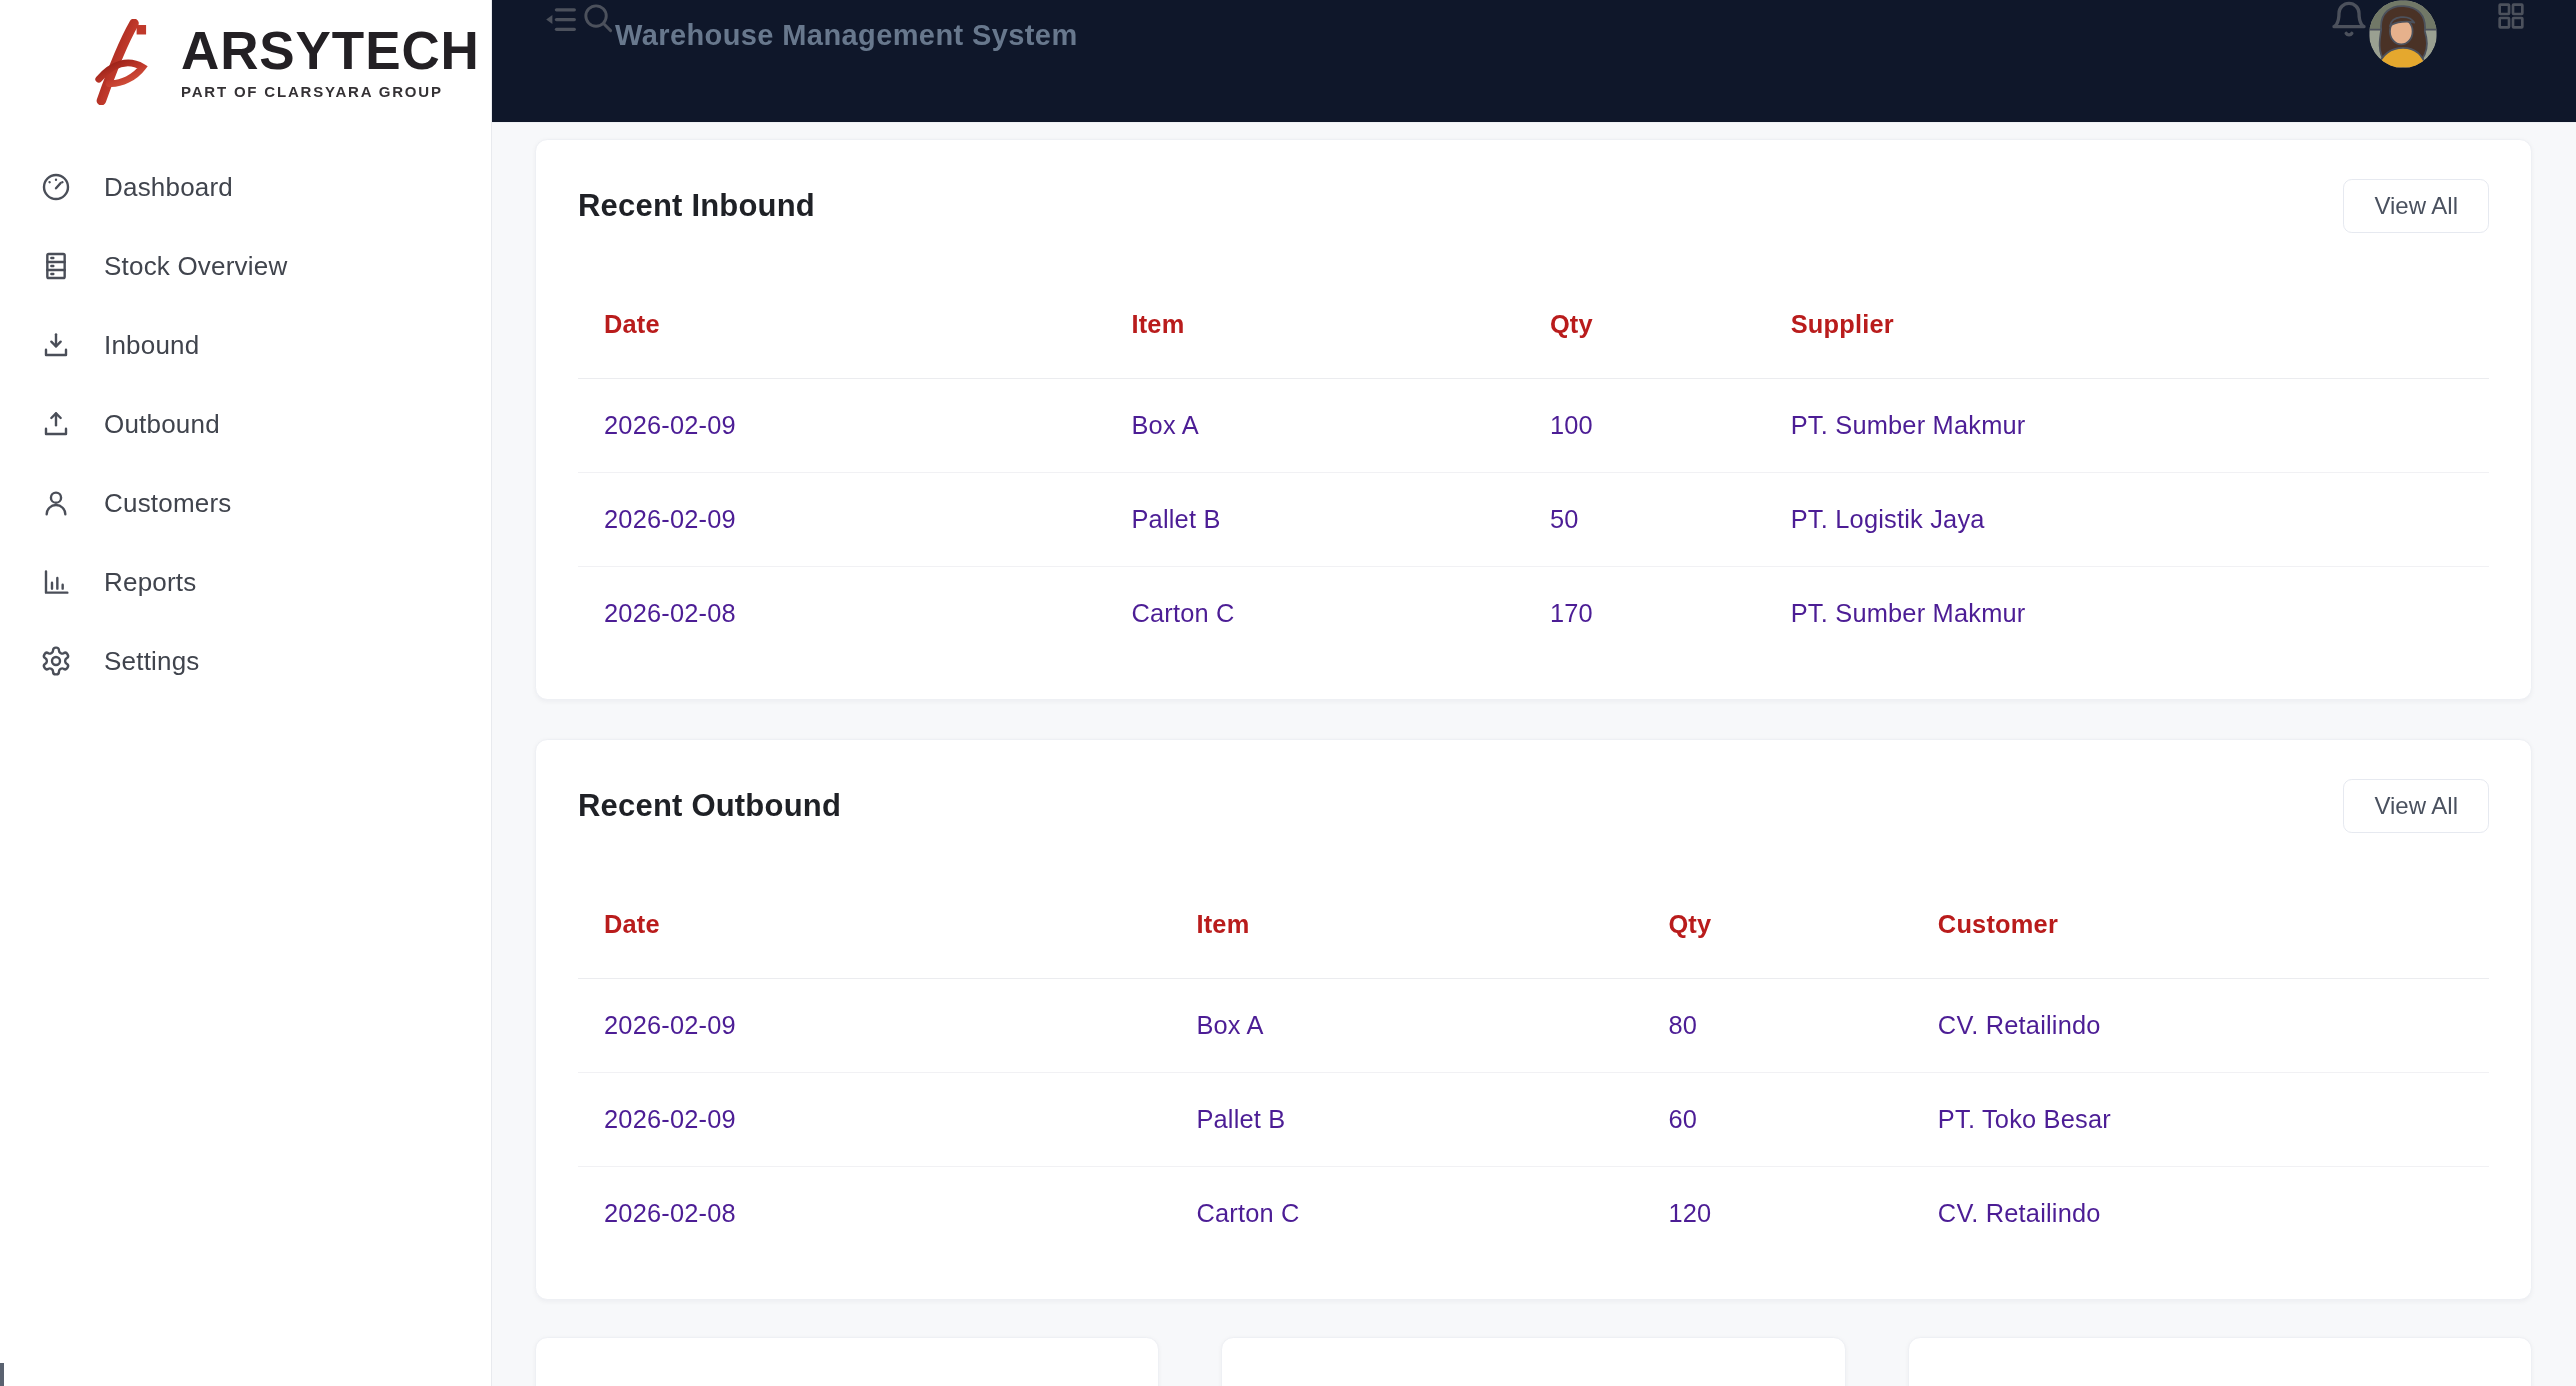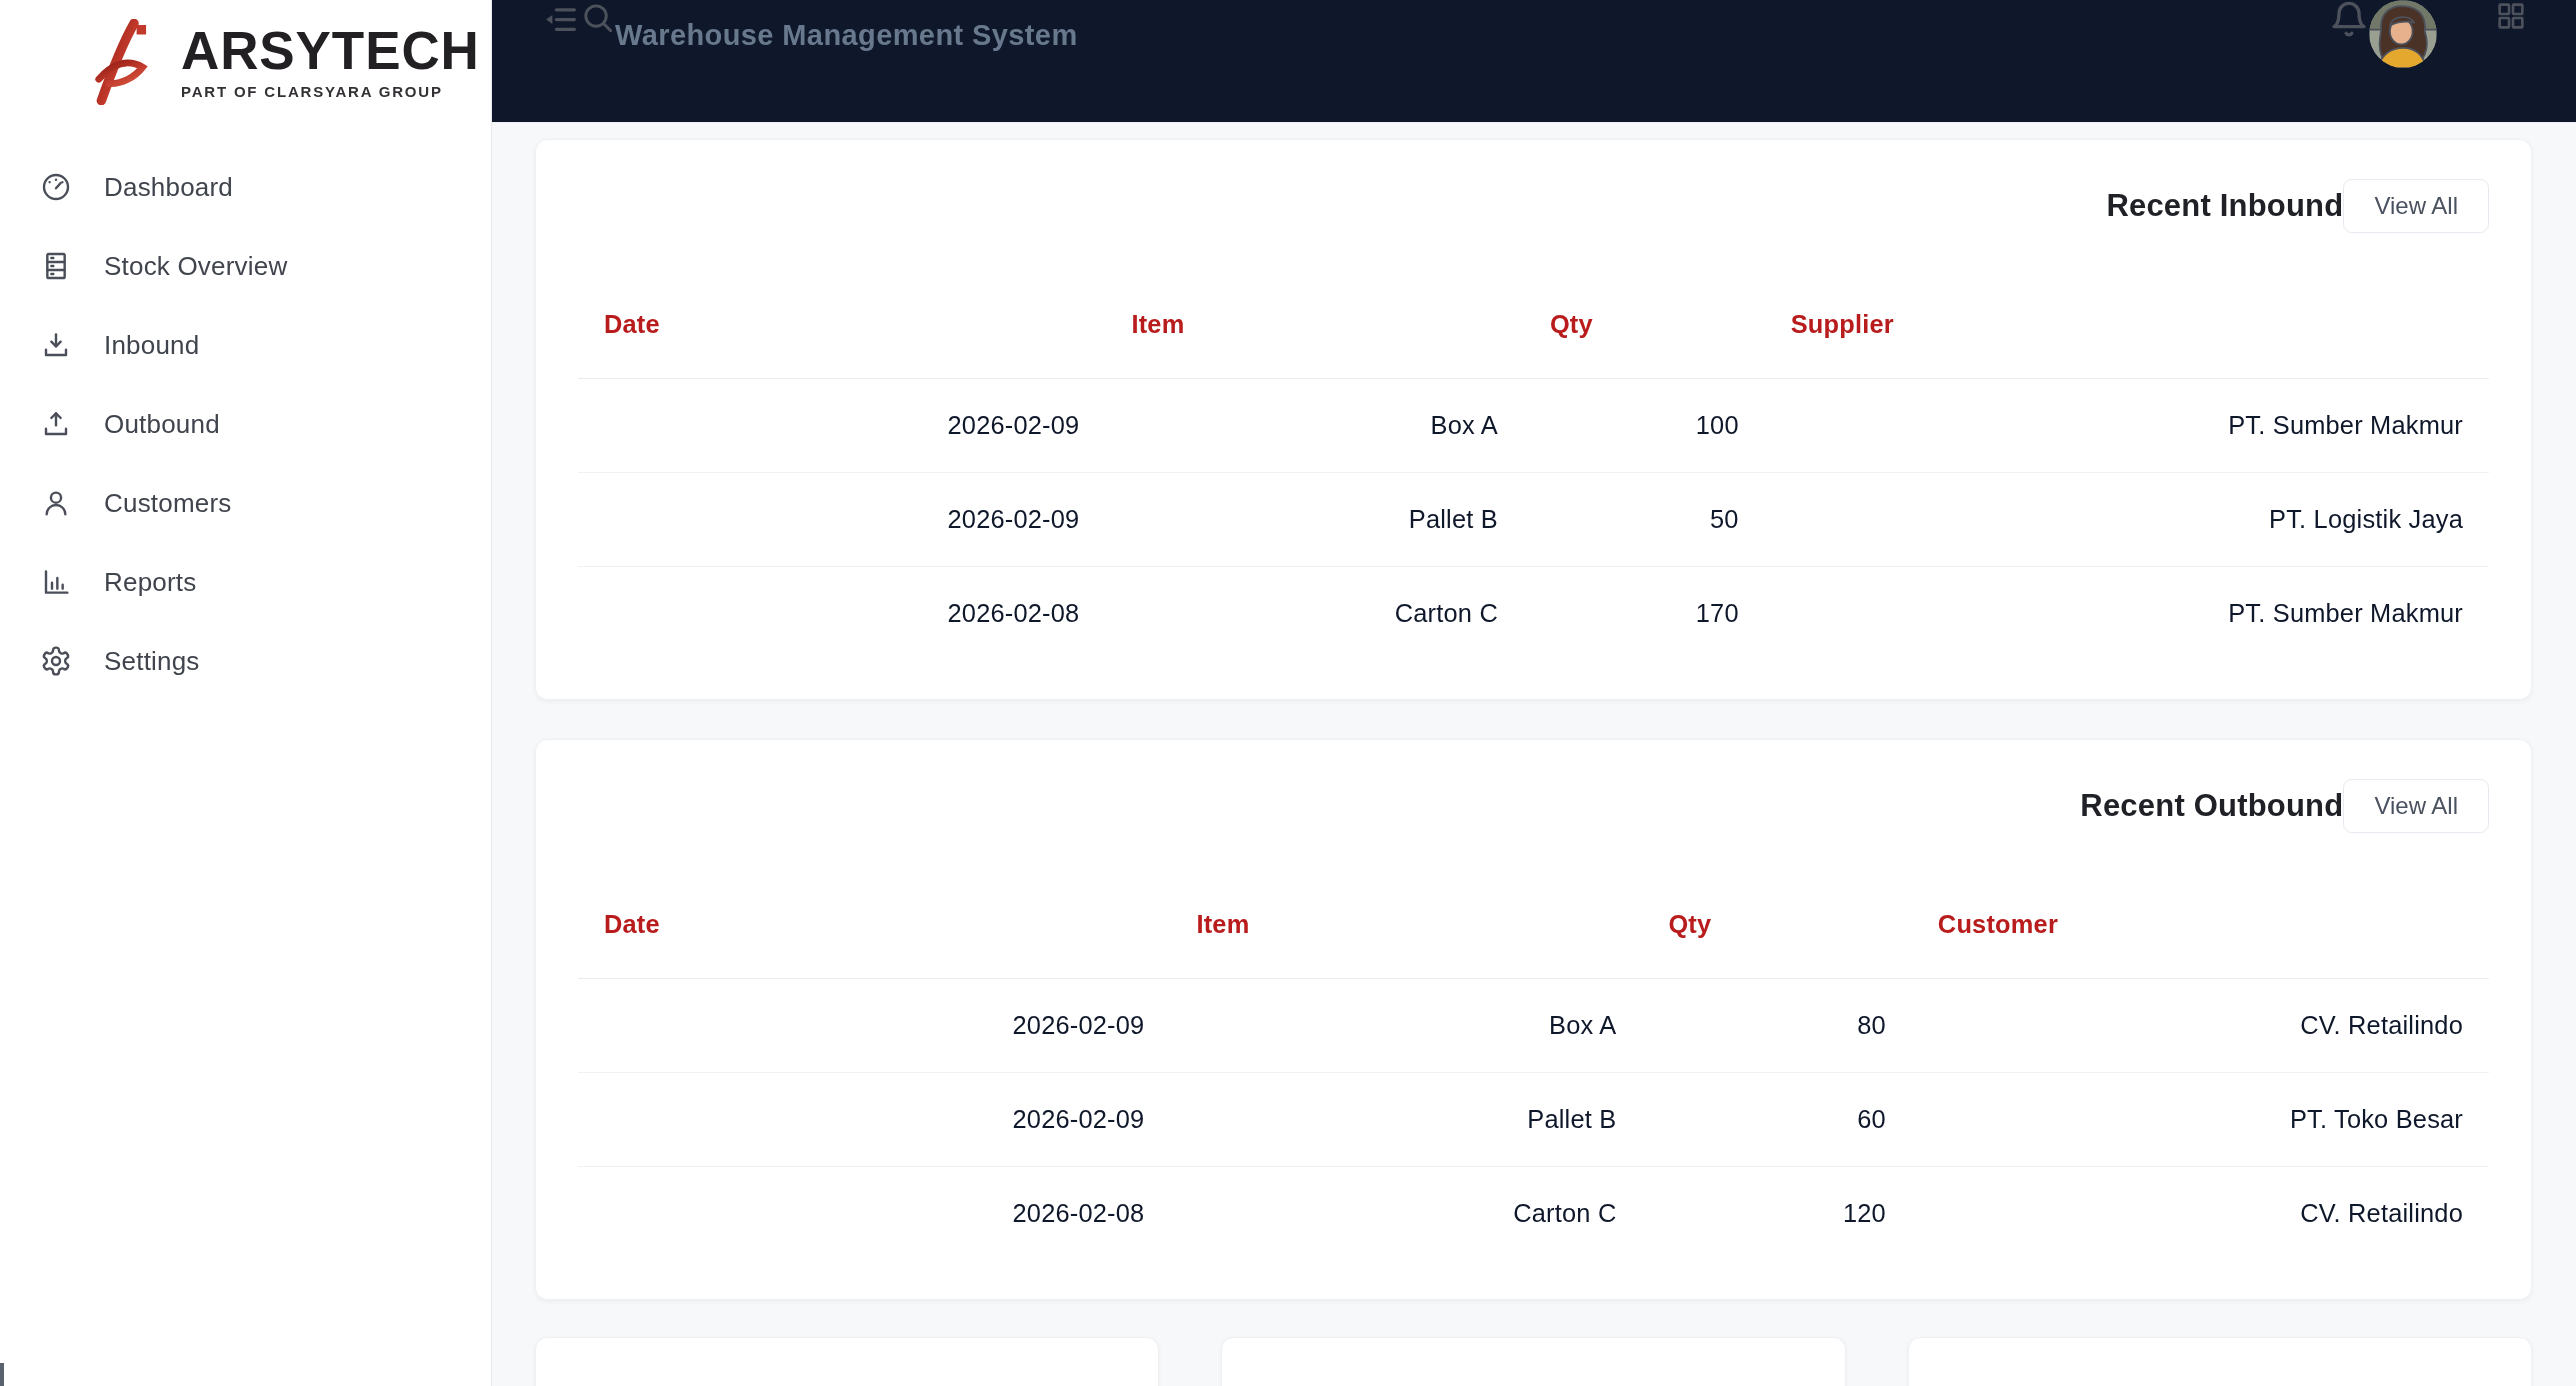--- a/index.html
+++ b/index.html
@@ -47,35 +47,35 @@
   .apps-btn{width:32px;height:32px;}
 
   
   .content{flex:1;background:#f7f8fa;padding:16px 44px 0 43px;box-sizing:border-box;overflow:hidden;}
   .card{
     background:#ffffff;border:0.9px solid #eef0f4;border-radius:12.3px;
     box-shadow:0 1.8px 5.3px rgba(15,23,42,.045);
     padding:39px 42px;box-sizing:border-box;
   }
   .card + .card{margin-top:39px;}
-  .card-head{display:flex;align-items:center;justify-content:flex-end;}
+  .card-head{display:flex;align-items:center;justify-content:space-between;}
   .card-title{margin:0;font-size:31px;font-weight:600;color:#1f2126;letter-spacing:0.2px;}
   .viewall-btn{
     background:#ffffff;border:1.8px solid #e6e9f0;border-radius:8.8px;
     font-family:"Liberation Sans",sans-serif;font-size:24px;color:#4a515f;
     padding:12px 30px;cursor:pointer;
   }
 
   table{width:100%;border-collapse:collapse;margin-top:47px;table-layout:fixed;}
   th{
     text-align:left;font-size:25.4px;font-weight:700;color:#b91c1c;
     padding:30px 26px 39px 26px;border-bottom:1.8px solid #ebecef;letter-spacing:0.2px;
   }
   td{
-    font-size:25.4px;color:#0f172a;padding:32px 26px;border-bottom:1.8px solid #f1f1f4;letter-spacing:0.2px;text-align:right;
+    font-size:25.4px;color:#4c1d95;padding:32px 26px;border-bottom:1.8px solid #f1f1f4;letter-spacing:0.2px;
   }
   tbody tr:last-child td{border-bottom:none;}
   .tbl-in col:nth-child(1){width:27.6%;} .tbl-in col:nth-child(2){width:21.9%;}
   .tbl-in col:nth-child(3){width:12.6%;} .tbl-in col:nth-child(4){width:37.9%;}
   .tbl-out col:nth-child(1){width:31%;}  .tbl-out col:nth-child(2){width:24.7%;}
   .tbl-out col:nth-child(3){width:14.1%;}.tbl-out col:nth-child(4){width:30.2%;}
 
   .stub-row{display:flex;gap:62px;margin-top:37px;}
   .stub-card{
     flex:1;height:53px;background:#ffffff;border:0.9px solid #eef0f4;

